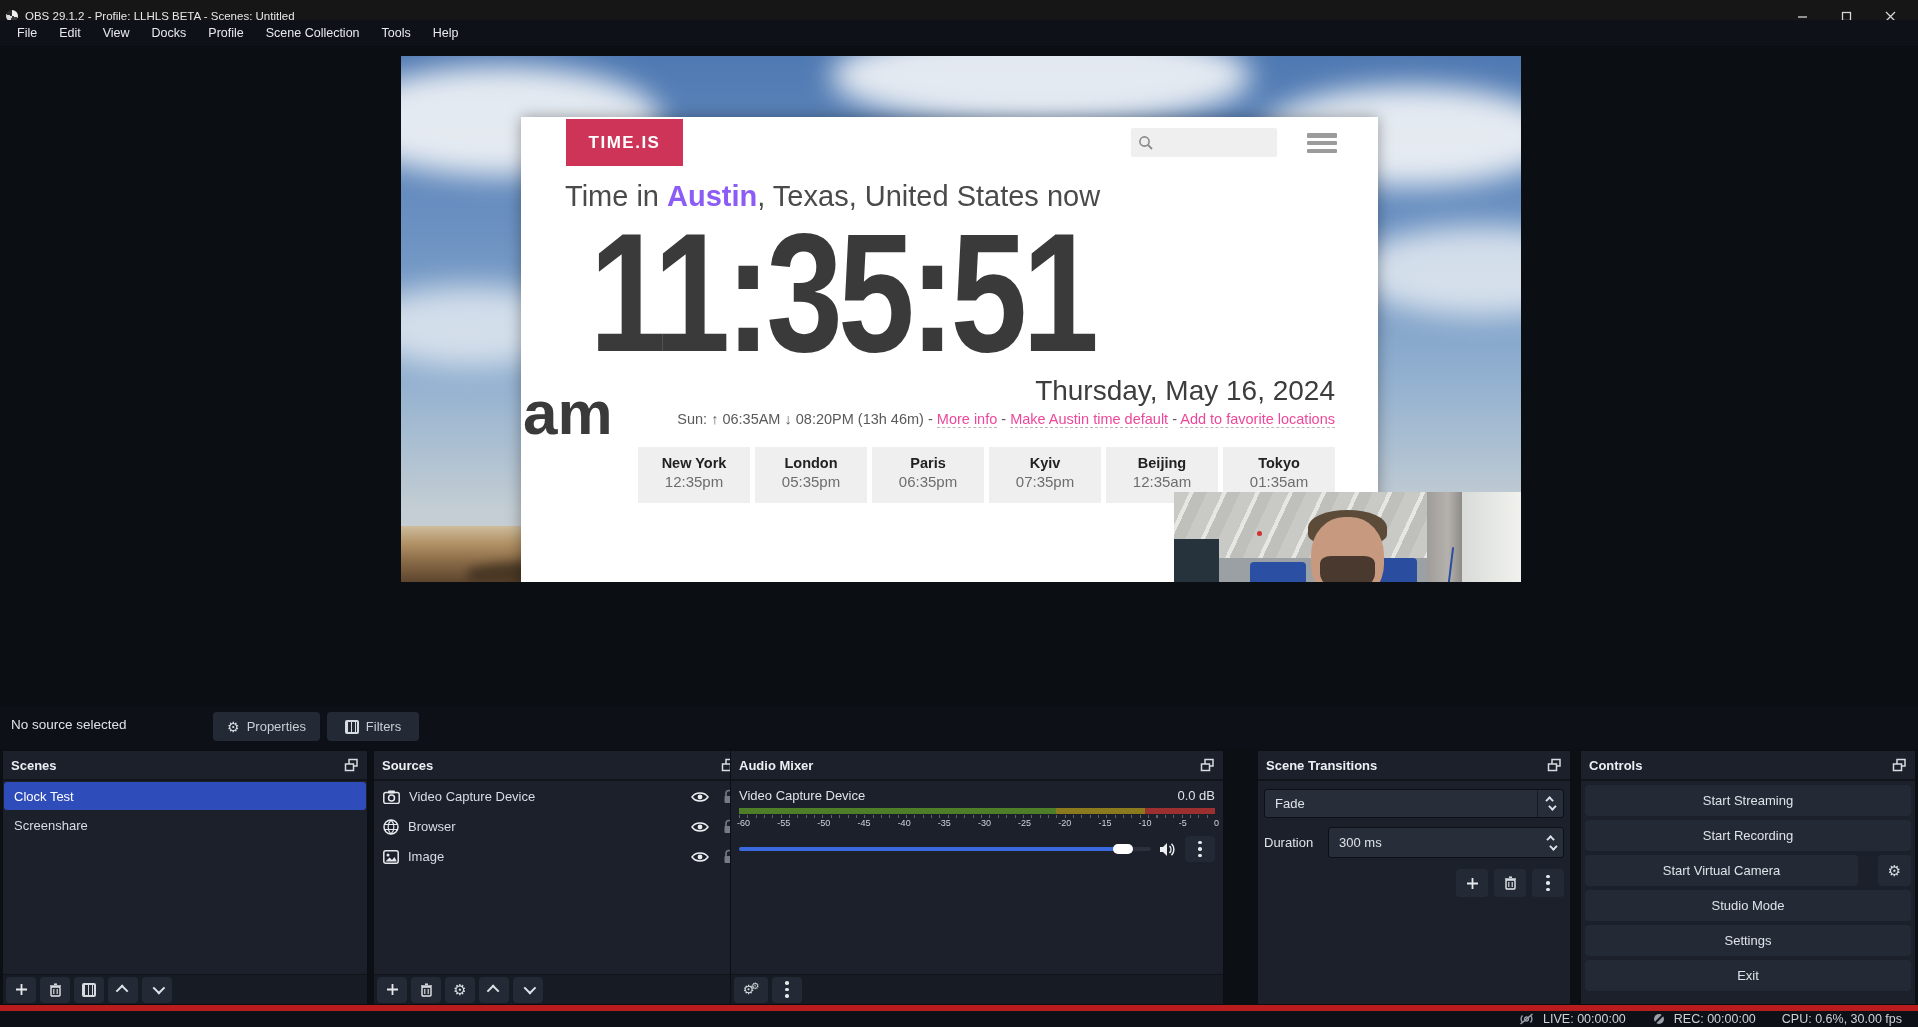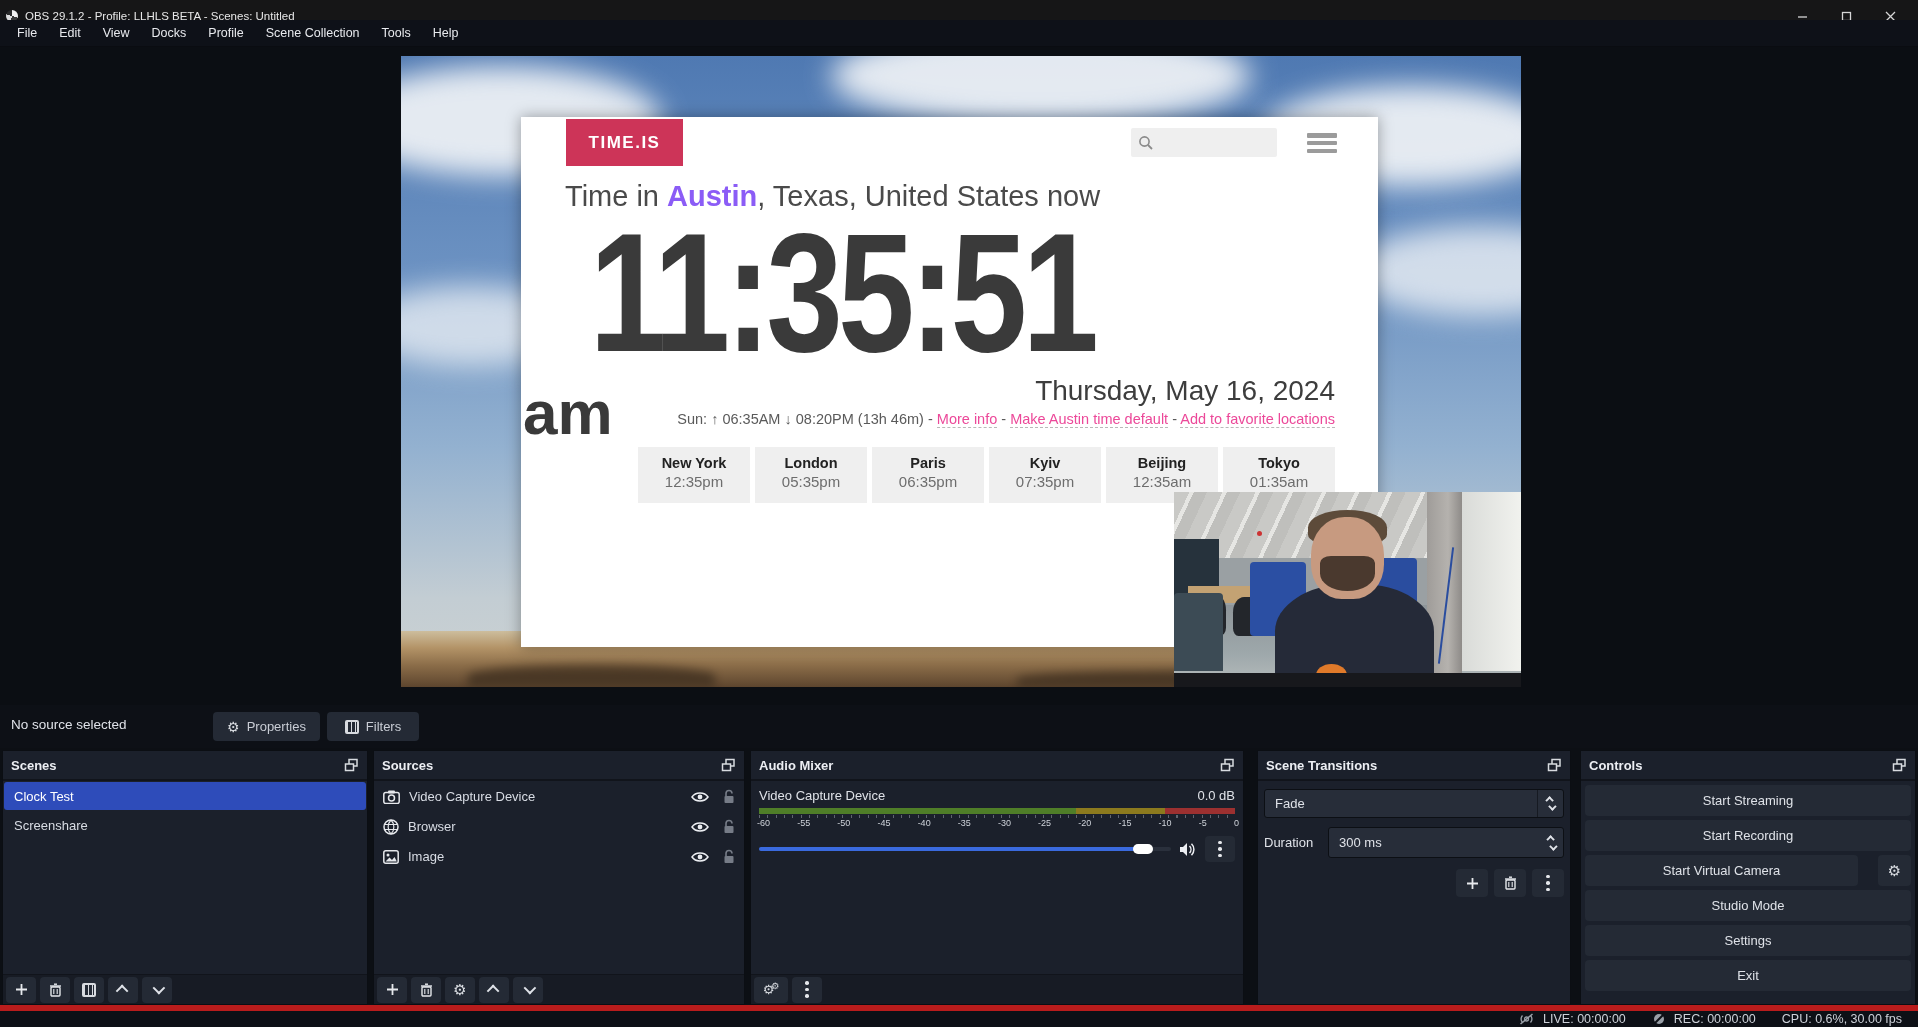--- a/index.html
+++ b/index.html
@@ -12,21 +12,21 @@
   .win-btns{margin-left:auto;display:flex;}
   .win-btn{width:44px;height:20px;display:flex;align-items:center;justify-content:center;color:#d6d6d6;}
   .win-btn svg{display:block;}
 
   
   .menubar{position:absolute;left:0;top:20px;width:100%;height:27px;background:#0e1118;display:flex;align-items:center;padding-left:6px;border-bottom:1px solid #0a0c11;}
   .menu-item{padding:0 11px;font-size:12.5px;color:#e8eaee;line-height:27px;}
 
   
   .preview{position:absolute;left:0;top:47px;width:1918px;height:658px;background:#0b0e13;}
-  .video{position:absolute;left:401px;top:9px;width:1120px;height:631px;overflow:hidden;background:linear-gradient(180deg,#4f79b2 0%,#6c92c2 34%,#93b1d0 62%,#c3cdd3 86%,#cdd2d2 100%);}
+  .video{position:absolute;left:401px;top:9px;width:1120px;height:526px;overflow:hidden;background:linear-gradient(180deg,#4f79b2 0%,#6c92c2 34%,#93b1d0 62%,#c3cdd3 86%,#cdd2d2 100%);}
   .cloud{position:absolute;background:#f4f6f8;border-radius:50%;filter:blur(14px);opacity:.9;}
   .desert{position:absolute;left:0;bottom:0;width:100%;height:56px;background:linear-gradient(180deg,#cdbd9d 0%,#b39367 30%,#8a6c48 62%,#5d452e 100%);}
   .desert-shadow{position:absolute;bottom:0;height:22px;background:#3c2d1e;border-radius:50% 50% 0 0;filter:blur(5px);opacity:.75;}
 
   
   .bwin{position:absolute;left:120px;top:61px;width:857px;height:530px;background:#ffffff;box-shadow:0 0 14px rgba(0,0,0,.35);}
   .site-logo{position:absolute;left:45px;top:2px;width:117px;height:47px;background:#cd3458;color:#fff;font-weight:bold;font-size:17px;letter-spacing:1.5px;display:flex;align-items:center;justify-content:center;}
   .site-search{position:absolute;left:610px;top:11px;width:146px;height:29px;background:#efefef;border-radius:2px;display:flex;align-items:center;padding-left:6px;}
   .hamburger{position:absolute;left:786px;top:16px;width:30px;height:20px;display:flex;flex-direction:column;justify-content:space-between;}
   .hamburger span{display:block;height:4.5px;background:#9b9b9b;border-radius:1px;}
@@ -392,21 +392,21 @@
           </div>
         <div class="tool-btn">
             <span class="chev up"></span>
           </div>
         <div class="tool-btn">
             <span class="chev down"></span>
           </div>
       </div>
     </div>
 
-    <div class="panel" style="left:750px;width:494px;">
+    <div class="panel" style="left:730px;width:494px;">
       <div class="panel-header">
         <span>Audio Mixer</span>
         <svg class="popout" width="15" height="15" viewBox="0 0 15 15">
             <rect x="5" y="1.5" width="8" height="6.5" fill="none" stroke="#d8dbe0" stroke-width="1.5"></rect>
             <rect x="1.5" y="6" width="8" height="6.5" fill="#1b202b" stroke="#d8dbe0" stroke-width="1.5"></rect>
           </svg>
       </div>
       <div class="panel-body">
         <div class="mix-head">
           <span>Video Capture Device</span>

